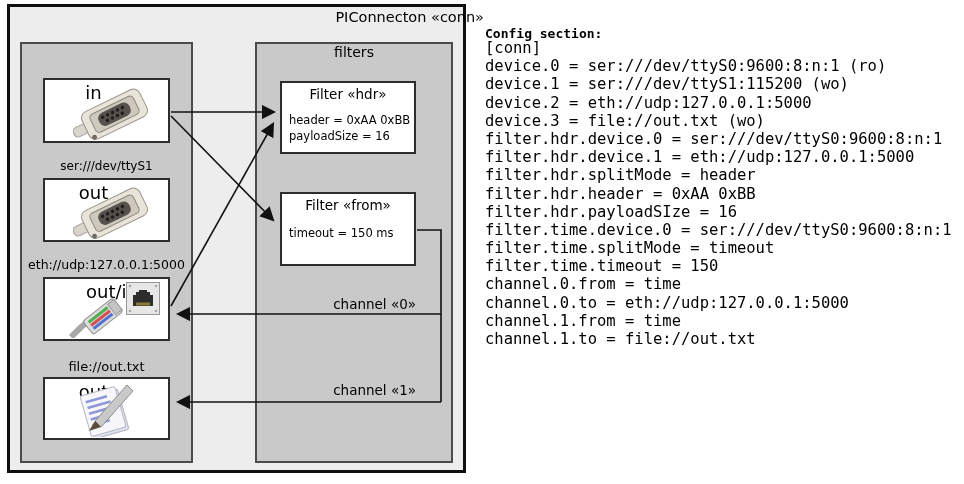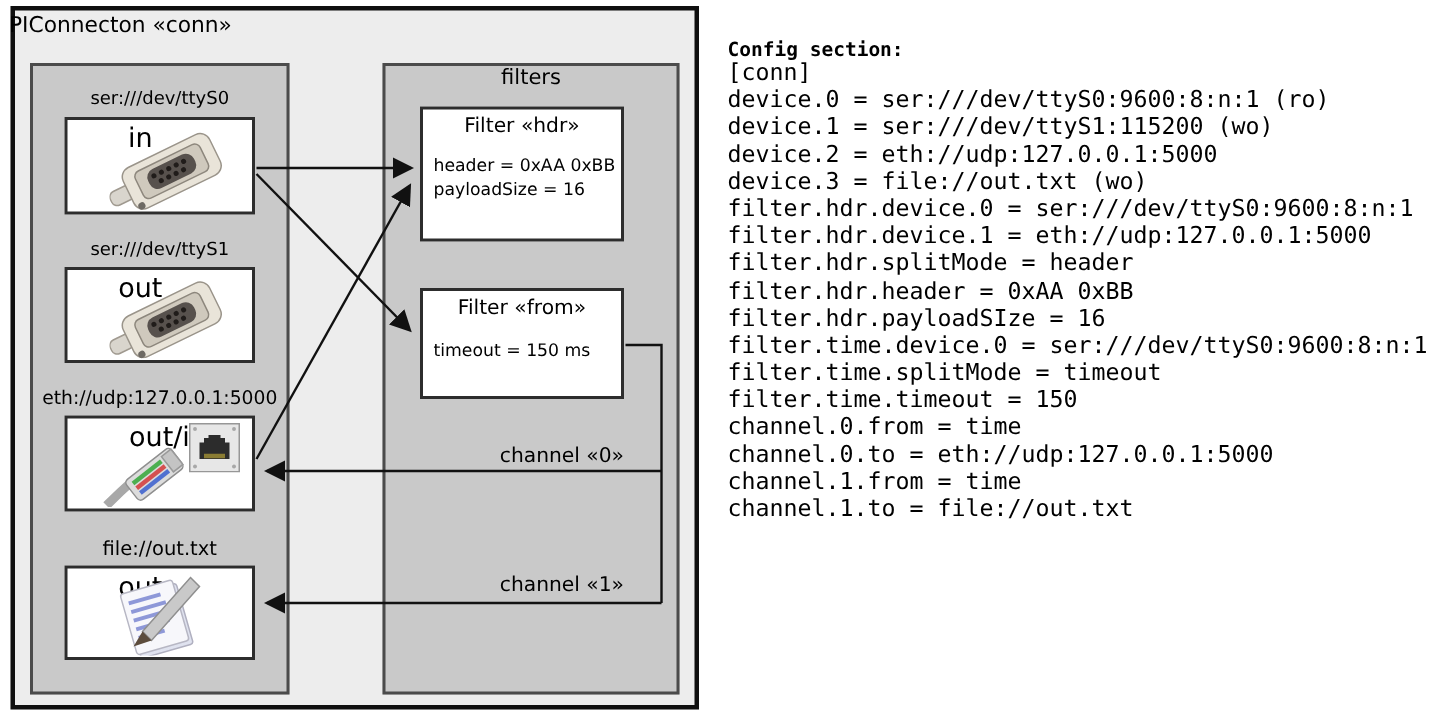--- a/index.html
+++ b/index.html
@@ -3,21 +3,21 @@
 <meta charset="utf-8">
 <style>
   html,body{margin:0;padding:0;background:#fff;}
   .page{position:relative;width:964px;height:484px;background:#ffffff;
         font-family:"DejaVu Sans",sans-serif;color:#000;overflow:hidden;}
   .abs{position:absolute;}
 
   
   .outer-box{left:7px;top:4px;width:459px;height:469px;border:3px solid #0f0f0f;
              background:#ededed;box-sizing:border-box;}
-  .diagram-title{left:6px;top:9px;width:459px;text-align:left;font-size:14.5px;}
+  .diagram-title{left:25px;top:9px;width:459px;text-align:right;font-size:14.5px;}
 
   
   .group{background:#c9c9c9;border:2px solid #4b4b4b;box-sizing:border-box;}
   .devices-group{left:20px;top:42px;width:173px;height:421px;}
   .filters-group{left:255px;top:42px;width:198px;height:421px;}
   .filters-label{left:255px;top:44px;width:198px;text-align:center;font-size:14px;}
 
   
   .dev-label{left:20px;width:173px;text-align:center;font-size:12px;white-space:nowrap;}
   .dev-box{left:43px;width:127px;background:#ffffff;border:2px solid #2d2d2d;box-sizing:border-box;}
@@ -49,21 +49,20 @@
 
 <div class="page">
 
   <div class="abs outer-box"></div>
   <div class="abs diagram-title">PIConnecton «conn»</div>
 
   <div class="abs group devices-group"></div>
   <div class="abs group filters-group"></div>
   <div class="abs filters-label">filters</div>
 
-  <div class="abs dev-label" style="top:58px">ser:///dev/ttyS0</div>
   <div class="abs dev-box" style="top:78px;height:65px">
     <span class="dir">in</span>
     <svg class="dev-icon" style="right:3px;bottom:1px" width="92" height="56" viewBox="0 0 92 56">
       <g transform="rotate(-26 46 28)">
         <rect x="-4" y="23" width="16" height="10" rx="4" fill="#d9d5cd" stroke="#a09a90"></rect>
         <rect x="9" y="13" width="64" height="30" rx="7" fill="#e9e4d9" stroke="#9a948a"></rect>
         <rect x="17" y="18" width="48" height="20" rx="4" fill="#cfc9bd" stroke="#8d877d"></rect>
         <rect x="24" y="21" width="34" height="14" rx="6" fill="#57514d"></rect>
         <circle cx="29" cy="25.5" r="1.7" fill="#201c1a"></circle>
           <circle cx="34.5" cy="25.5" r="1.7" fill="#201c1a"></circle>
@@ -138,21 +137,21 @@
         <rect x="14" y="21" width="24" height="2.6" fill="#8e98d8"></rect>
         <rect x="14" y="27" width="20" height="2.6" fill="#8e98d8"></rect>
         <rect x="14" y="33" width="23" height="2.6" fill="#8e98d8"></rect>
         <rect x="14" y="39" width="18" height="2.6" fill="#8e98d8"></rect>
       </g>
       <polygon points="52,4 58,10 26,46 20,40" fill="#c9c9c9" stroke="#8f8f8f"></polygon>
       <polygon points="20,40 26,46 14,50" fill="#5c4c3c"></polygon>
     </svg>
   </div>
 
-  <div class="abs filter-box" style="top:71px;height:90px">
+  <div class="abs filter-box" style="top:81px;height:73px">
     <div class="f-title">Filter «hdr»</div>
     <div class="f-prop" style="top:30px">header = 0xAA 0xBB</div>
     <div class="f-prop" style="top:46px">payloadSize = 16</div>
   </div>
 
   <div class="abs filter-box" style="top:192px;height:74px">
     <div class="f-title">Filter «from»</div>
     <div class="f-prop" style="top:32px">timeout = 150 ms</div>
   </div>
 

